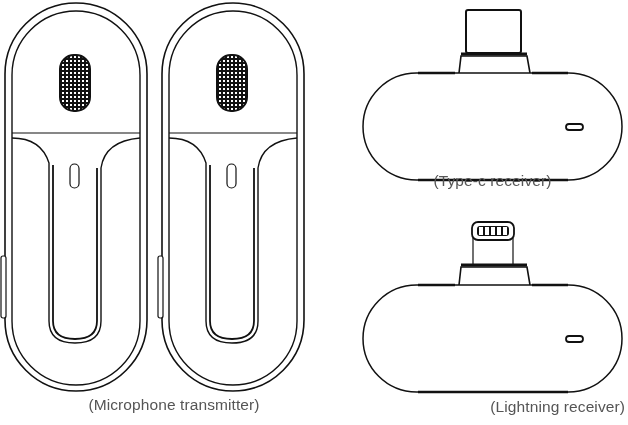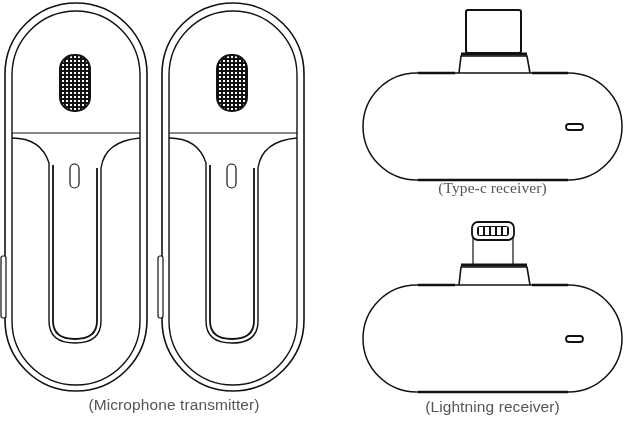--- a/index.html
+++ b/index.html
@@ -2,22 +2,22 @@
 <html><head>
 <meta charset="utf-8">
 <style>
   html, body { margin: 0; padding: 0; background: #ffffff; }
   body { width: 628px; height: 425px; position: relative; overflow: hidden;
          font-family: "Liberation Sans", "DejaVu Sans", sans-serif; }
   svg.drawing { position: absolute; left: 0; top: 0; }
   .caption { position: absolute; font-size: 15.5px; color: #555555; white-space: nowrap;
              text-align: center; letter-spacing: 0.1px; }
   #cap-mic { left: 0; width: 310px; top: 396px; padding-left: 19px; }
-  #cap-typec { left: 360px; width: 265px; top: 179px; font-family: Liberation Serif, serif; }
-  #cap-light { left: 360px; width: 265px; top: 398px; }
+  #cap-typec { left: 360px; width: 265px; top: 172px; }
+  #cap-light { left: 360px; width: 265px; top: 398px; text-align: right; }
 </style>
 </head>
 <body>
 
 <svg class="drawing" width="628" height="425" viewBox="0 0 628 425">
   <defs>
     <pattern id="mesh" width="4" height="4" patternUnits="userSpaceOnUse">
       <rect width="4" height="4" fill="#111"></rect>
       <rect x="1" y="1" width="2" height="2" fill="#fff"></rect>
     </pattern>

